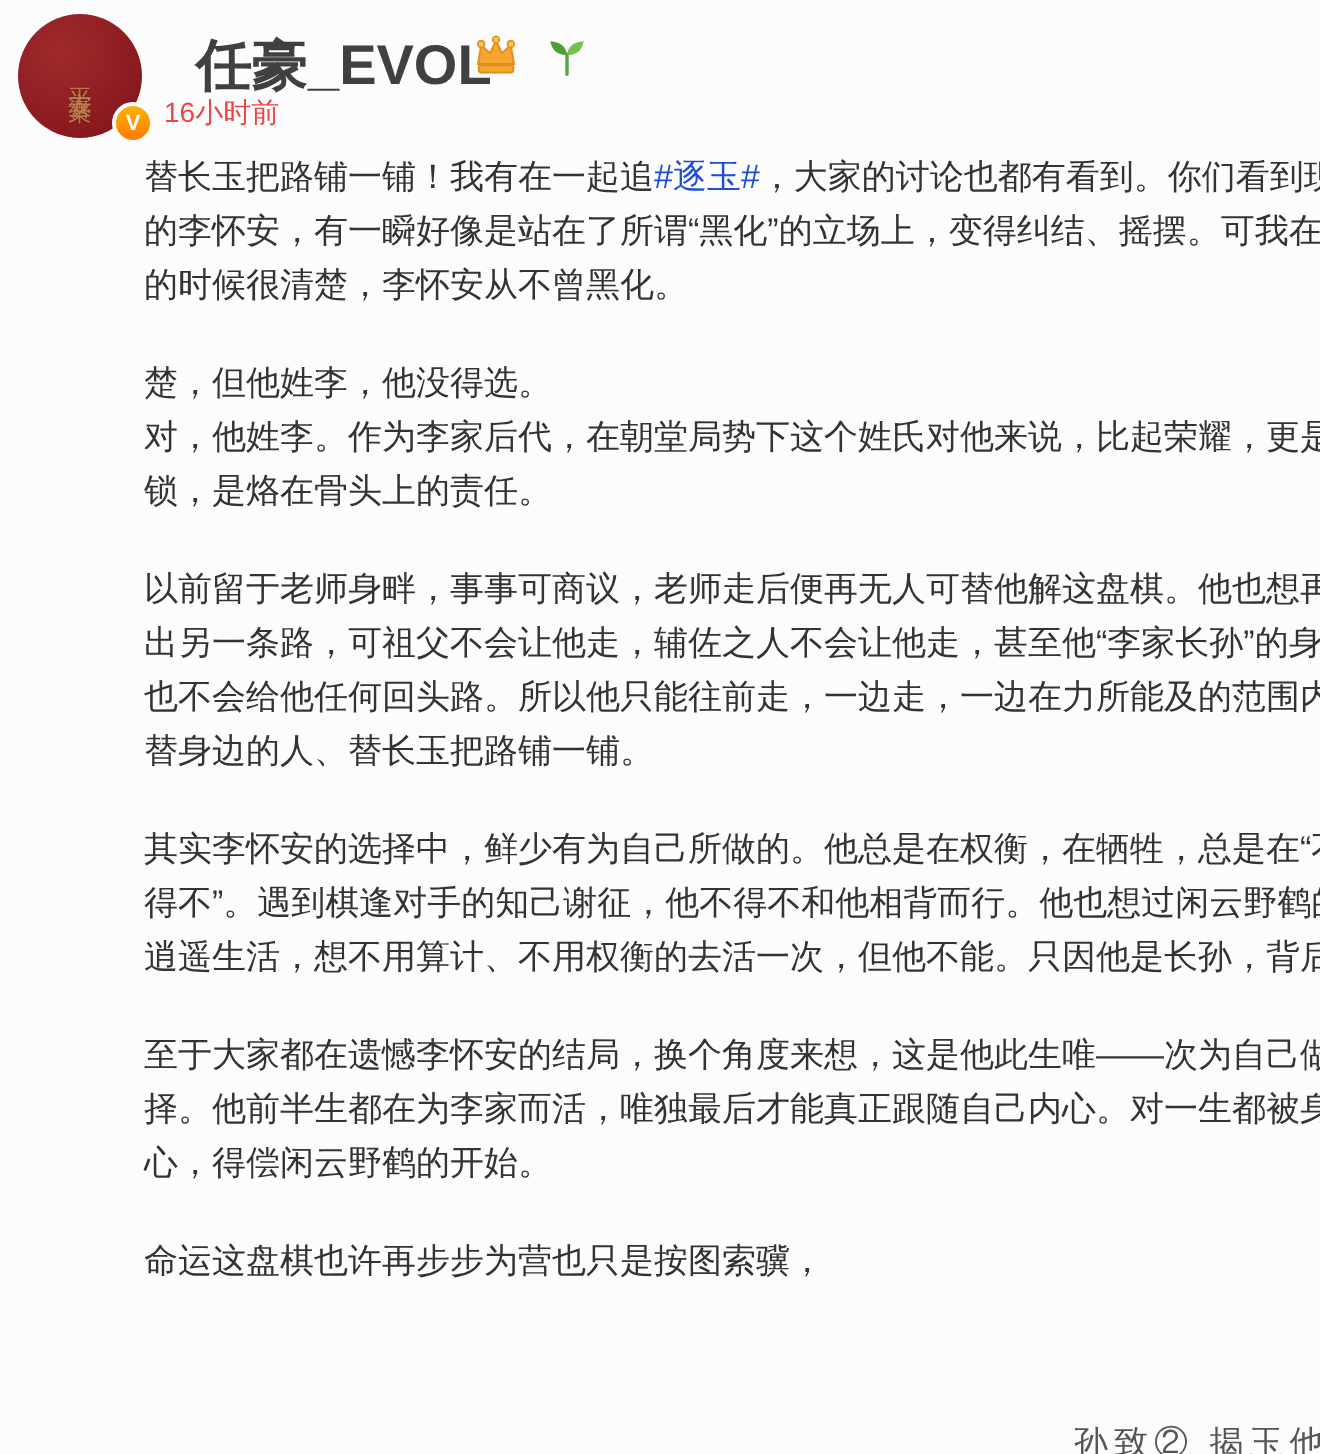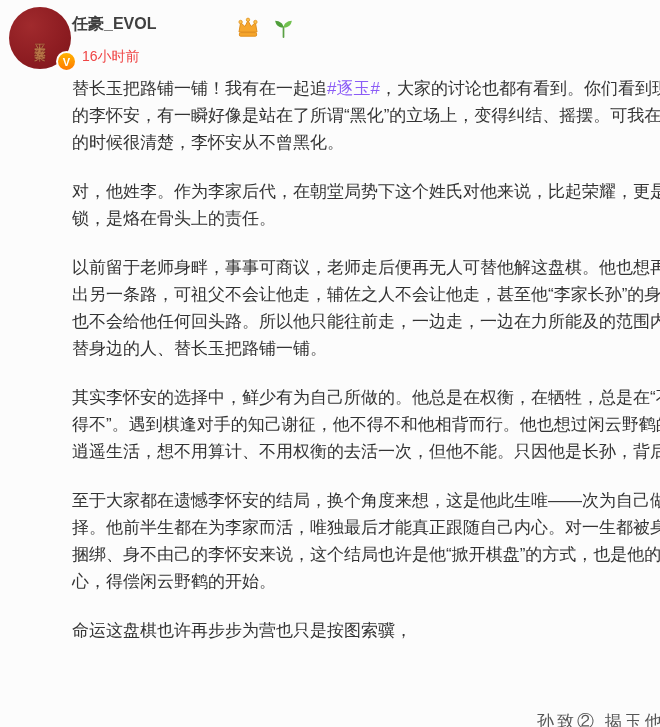--- a/index.html
+++ b/index.html
@@ -32,38 +32,38 @@
   .v-badge {
     position: absolute; left: 47px; top: 44px;
     width: 17px; height: 17px; border-radius: 50%;
     background: linear-gradient(180deg, #ffb300 0%, #ff7a00 100%);
     border: 2px solid #fdfdfd;
     color: #fff; font-size: 11px; font-weight: bold;
     display: flex; align-items: center; justify-content: center;
     font-family: "Liberation Sans", sans-serif;
   }
   .username {
-    position: absolute; left: 72px; top: 14px;
-    font-size: 16px; font-weight: 600; color: #404040;
+    position: absolute; left: 98px; top: 14px;
+    font-size: 28px; font-weight: 600; color: #404040;
     cursor: pointer; white-space: nowrap;
   }
   .name-icons { position: absolute; left: 236px; top: 17px; display: flex; gap: 13px; align-items: center; }
   .timestamp {
     position: absolute; left: 82px; top: 48px;
     font-size: 14px; color: #ef4444; cursor: pointer;
   }
 
   
   .content {
     position: absolute; left: 72px; top: 75px; width: 588px;
     font-size: 17px; line-height: 27px; color: #333;
   }
   .block { margin: 0 0 22px 0; }
   .ln { white-space: nowrap; height: 27px; }
-  .tag { color: #8b5cf6; text-decoration: none; cursor: pointer; }
+  .tag { color: #1d4ed8; text-decoration: none; cursor: pointer; }
 
   
   .cutoff {
     position: absolute; left: 537px; top: 711px;
     font-size: 17px; line-height: 22px; color: #555;
     letter-spacing: 3px; white-space: nowrap;
   }
 </style>
 </head>
 <body>
@@ -100,41 +100,41 @@
 
   <div class="content">
 
     <div class="block">
       <div class="ln"><span>替长玉把路铺一铺！我有在一起追</span><a class="tag">#逐玉#</a><span>，大家的讨论也都有看到。你们看到现在</span></div>
       <div class="ln">的李怀安，有一瞬好像是站在了所谓“黑化”的立场上，变得纠结、摇摆。可我在演</div>
       <div class="ln">的时候很清楚，李怀安从不曾黑化。</div>
     </div>
 
     <div class="block">
+      <div class="ln">楚，但他姓李，他没得选。</div>
       <div class="ln">对，他姓李。作为李家后代，在朝堂局势下这个姓氏对他来说，比起荣耀，更是枷</div>
       <div class="ln">锁，是烙在骨头上的责任。</div>
     </div>
 
     <div class="block">
       <div class="ln">以前留于老师身畔，事事可商议，老师走后便再无人可替他解这盘棋。他也想再找</div>
       <div class="ln">出另一条路，可祖父不会让他走，辅佐之人不会让他走，甚至他“李家长孙”的身份</div>
       <div class="ln">也不会给他任何回头路。所以他只能往前走，一边走，一边在力所能及的范围内，</div>
       <div class="ln">替身边的人、替长玉把路铺一铺。</div>
     </div>
 
     <div class="block">
       <div class="ln">其实李怀安的选择中，鲜少有为自己所做的。他总是在权衡，在牺牲，总是在“不</div>
       <div class="ln">得不”。遇到棋逢对手的知己谢征，他不得不和他相背而行。他也想过闲云野鹤的</div>
       <div class="ln">逍遥生活，想不用算计、不用权衡的去活一次，但他不能。只因他是长孙，背后背</div>
     </div>
 
     <div class="block">
       <div class="ln">至于大家都在遗憾李怀安的结局，换个角度来想，这是他此生唯——次为自己做选</div>
       <div class="ln">择。他前半生都在为李家而活，唯独最后才能真正跟随自己内心。对一生都被身份</div>
-      <div class="ln">捆绑、身不由己的李怀安来说，这个结局也许是他“掀开棋盘”的方式，也是他的</div>
       <div class="ln">心，得偿闲云野鹤的开始。</div>
     </div>
 
     <div class="block">
       <div class="ln">命运这盘棋也许再步步为营也只是按图索骥，</div>
     </div>
 
   </div>
 
   <div class="cutoff">孙致② 揭玉他</div>

